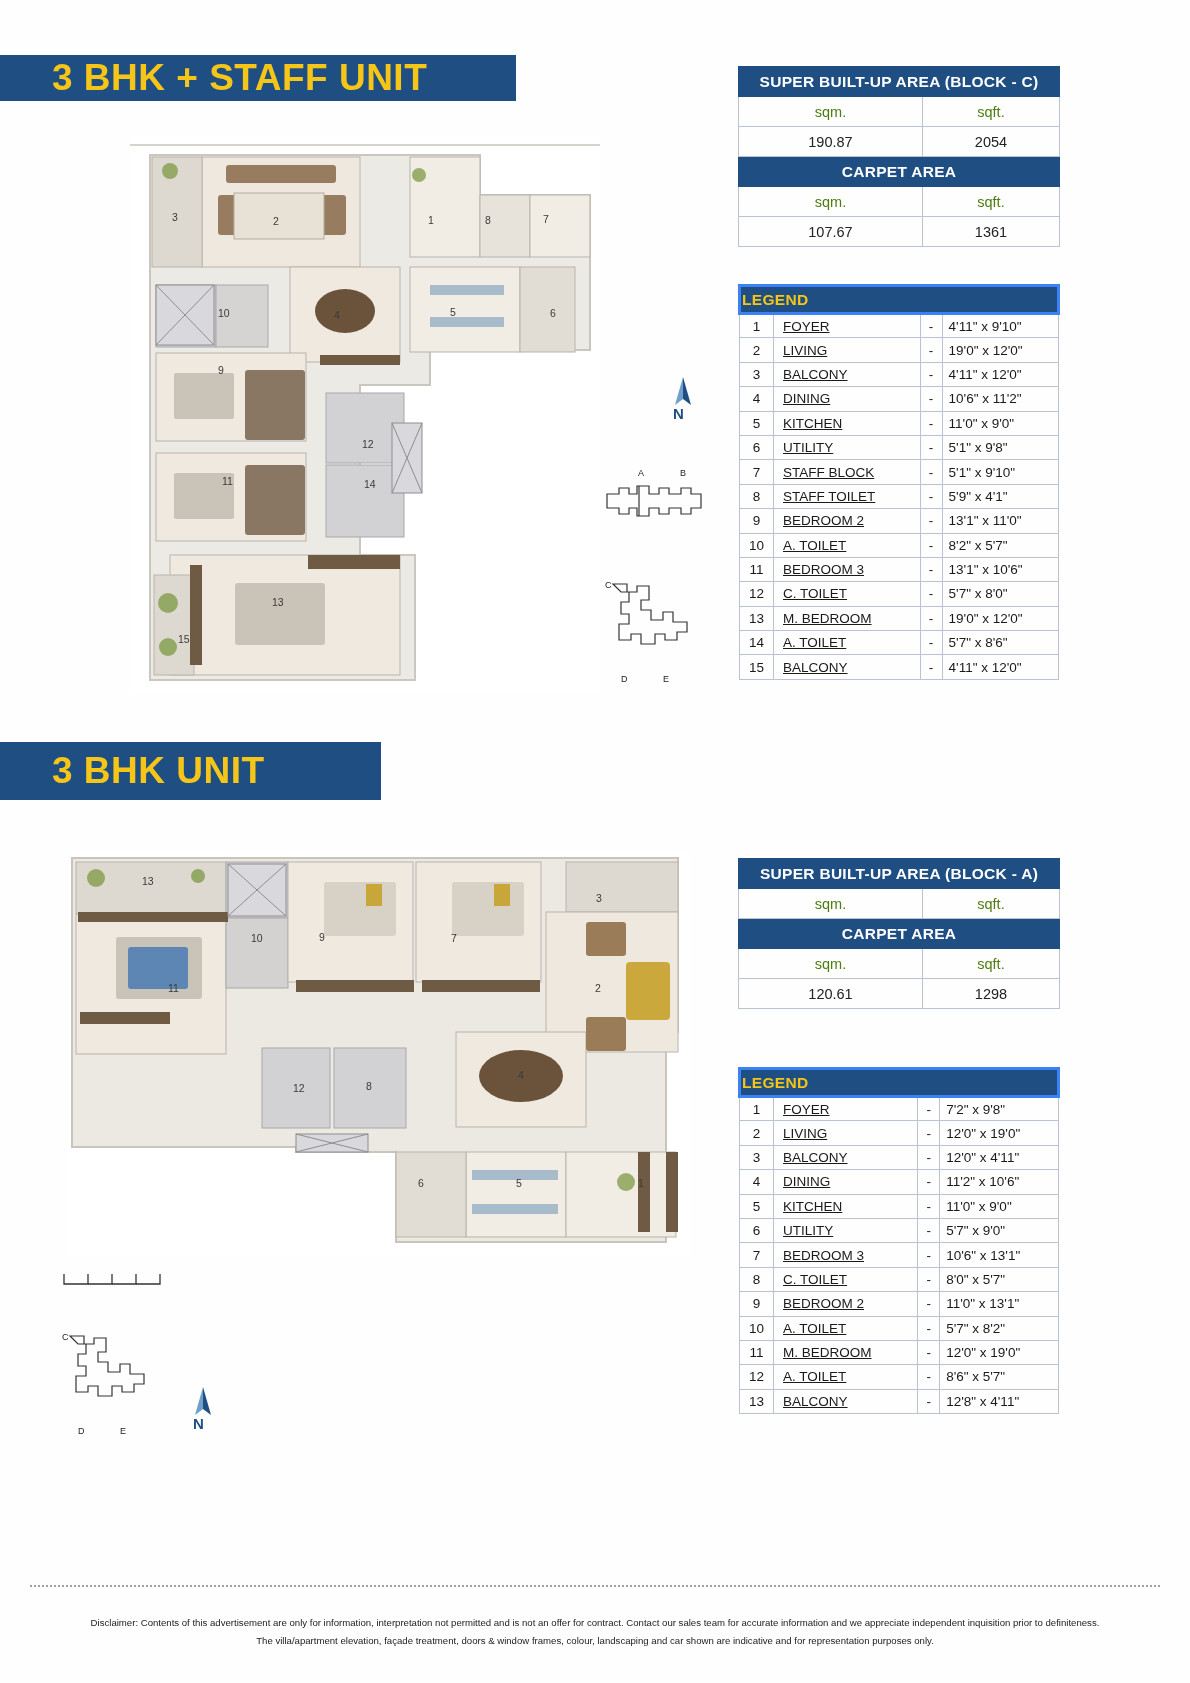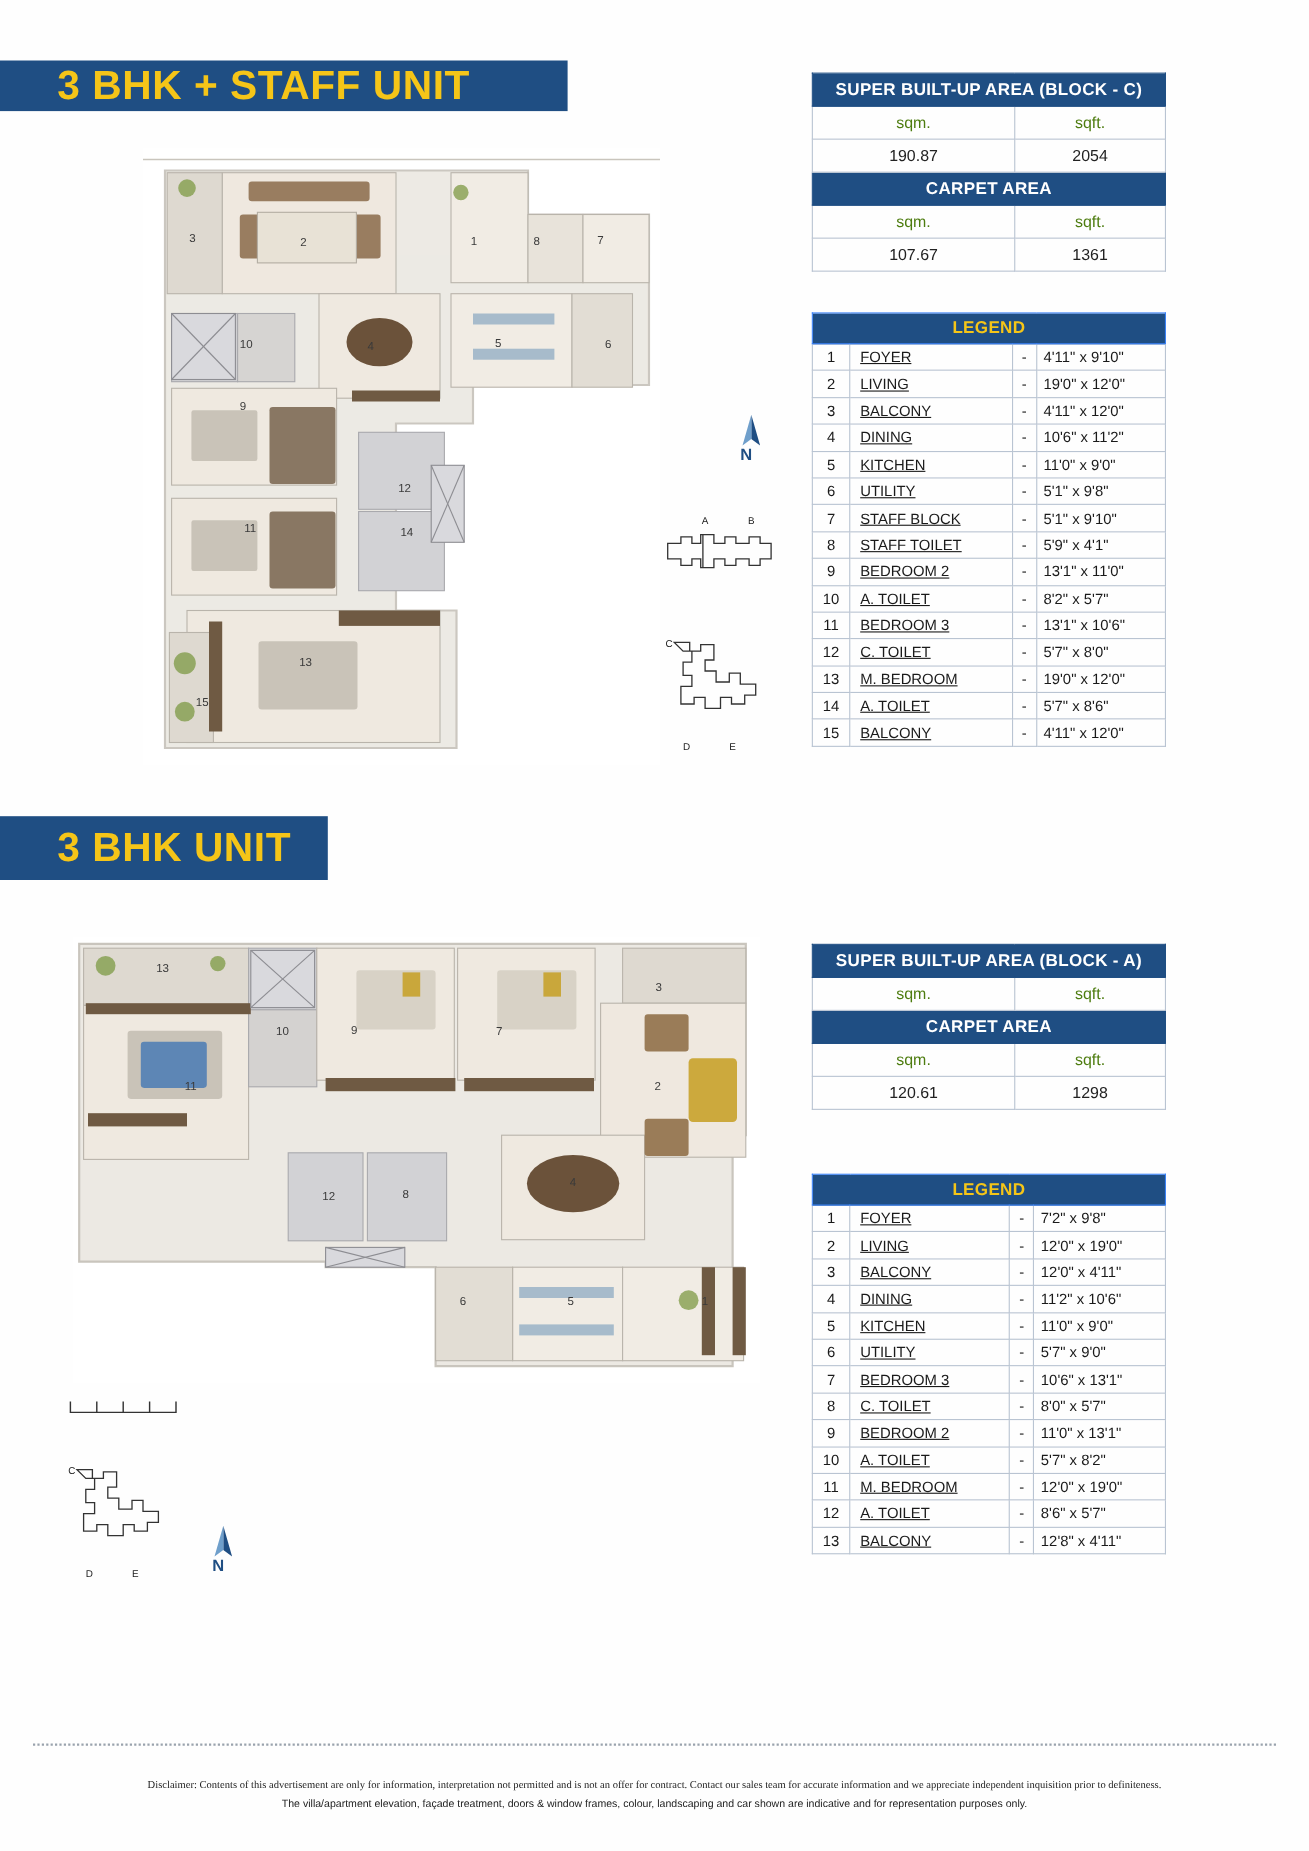--- a/index.html
+++ b/index.html
@@ -21,21 +21,21 @@
     background: #1f4e83;
     color: #f5c518;
     font-size: 37px;
     font-weight: bold;
     letter-spacing: 0.5px;
     display: flex;
     align-items: center;
     padding-left: 52px;
   }
   #banner-1 { left: 0; top: 55px; width: 516px; height: 46px; }
-  #banner-2 { left: 0; top: 742px; width: 298px; height: 58px; }
+  #banner-2 { left: 0; top: 742px; width: 381px; height: 58px; }
 
   
   .info-table {
     position: absolute;
     width: 322px;
     border-collapse: collapse;
     font-size: 14.5px;
   }
   .info-table td, .info-table th {
     border: 1px solid #b9c4d2;
@@ -64,23 +64,23 @@
   .legend-table td {
     border: 1px solid #b9c4d2;
     height: 24.4px;
     color: #1a1a1a;
   }
   .legend-table .hdr {
     background: #1f4e83;
     color: #f5c518;
     font-weight: bold;
     font-size: 15.5px;
-    text-align: center;
+    text-align: left;
     letter-spacing: 0.3px;
-    border: 1px solid #3b82f6;
+    border: 3px solid #3b82f6;
     height: 28px;
   }
   .legend-table .num { width: 34px; text-align: center; }
   .legend-table .nm  { padding-left: 9px; text-decoration: underline; }
   .legend-table .dash { width: 22px; text-align: center; }
   .legend-table .dim { padding-left: 6px; }
 
   
   .plan {
     position: absolute;
@@ -611,16 +611,16 @@
     <tr>
           <td class="num">13</td>
           <td class="nm">BALCONY</td>
           <td class="dash">-</td>
           <td class="dim">12'8" x 4'11"</td>
         </tr>
   </tbody>
     </table>
 
   <div class="dotted-rule" style="top:1585px;"></div>
-  <div class="disclaimer" style="top:1616px;font-family:Liberation Serif, serif;">Disclaimer: Contents of this advertisement are only for information, interpretation not permitted and is not an offer for contract. Contact our sales team for accurate information and we appreciate independent inquisition prior to definiteness.</div>
+  <div class="disclaimer" style="top:1616px;">Disclaimer: Contents of this advertisement are only for information, interpretation not permitted and is not an offer for contract. Contact our sales team for accurate information and we appreciate independent inquisition prior to definiteness.</div>
   <div class="disclaimer" style="top:1634px;">The villa/apartment elevation, façade treatment, doors &amp; window frames, colour, landscaping and car shown are indicative and for representation purposes only.</div>
 
 </div>
 
 </body></html>

